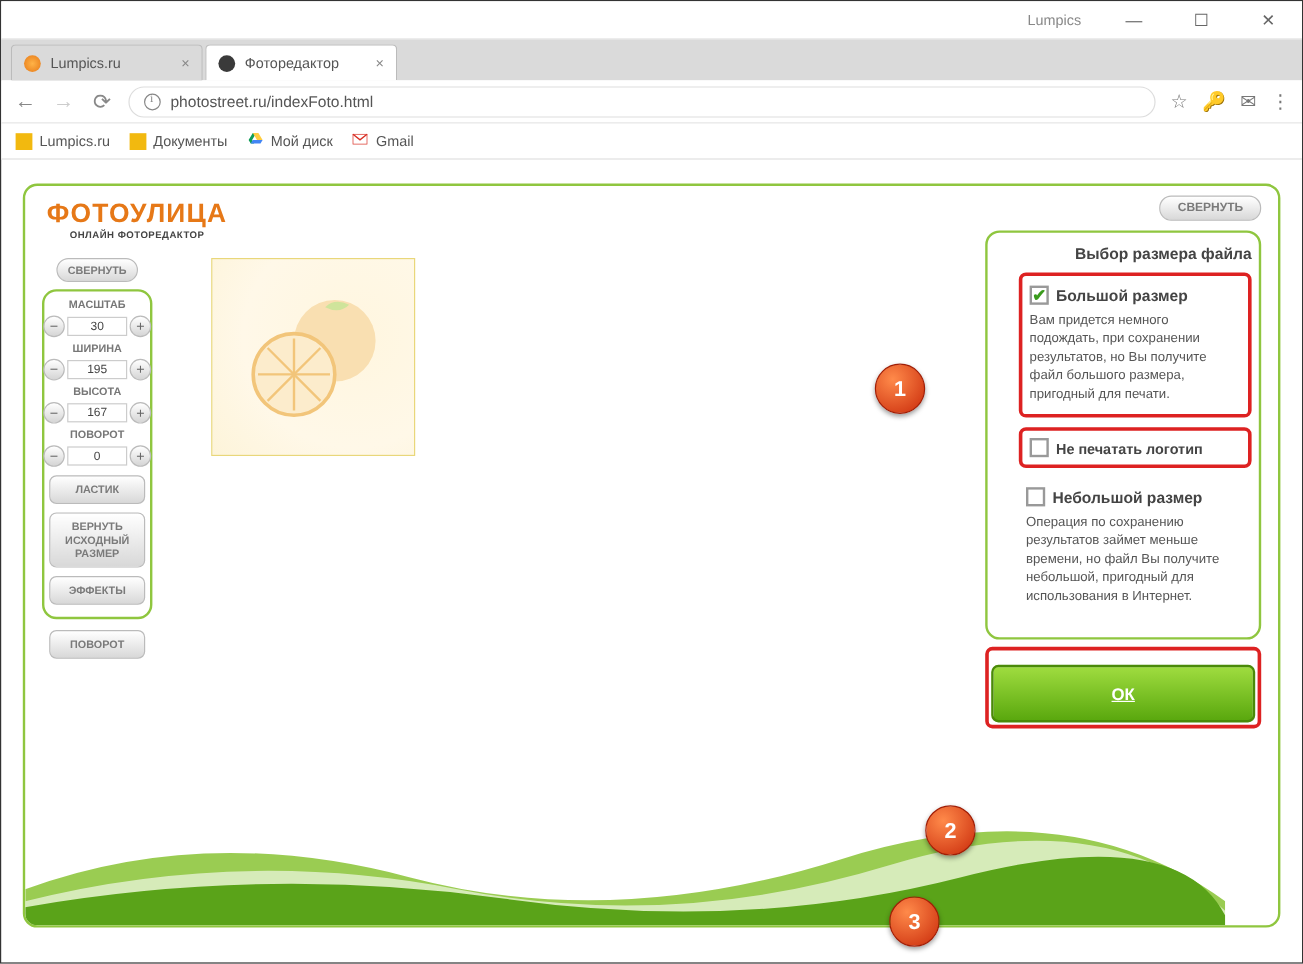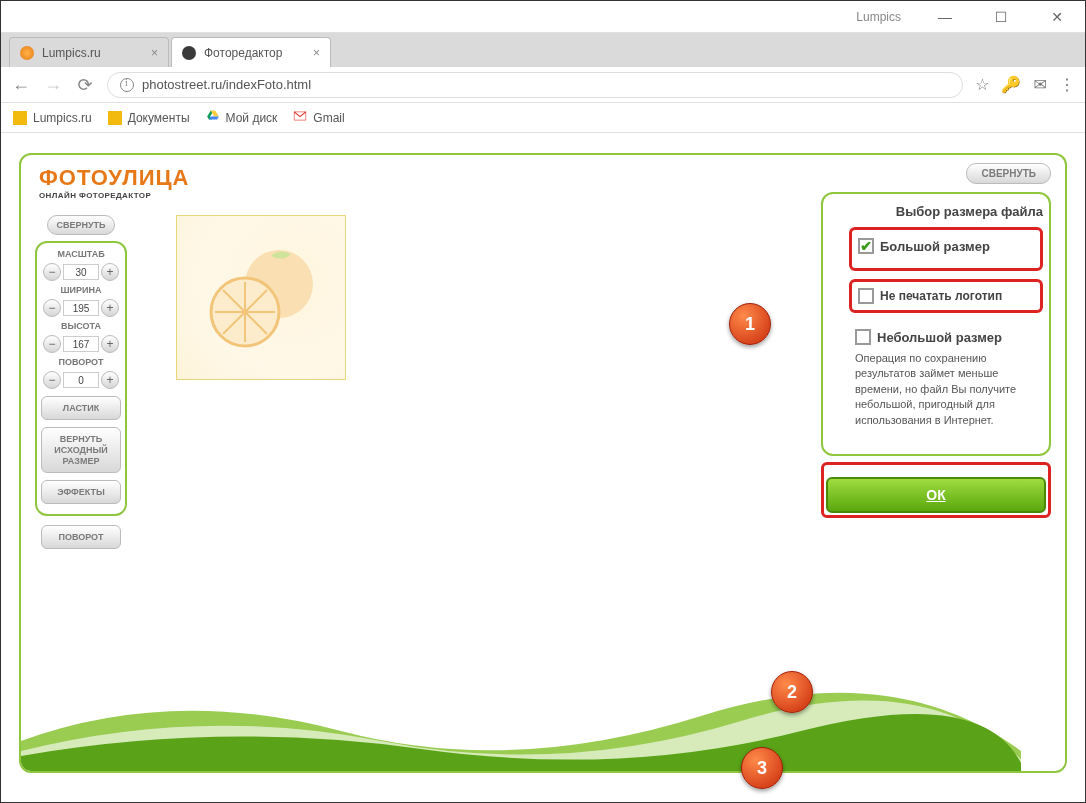--- a/index.html
+++ b/index.html
@@ -29,51 +29,51 @@
 .bm-bar { height: 30px; background: #fff; display: flex; align-items: center; padding: 0 12px; gap: 16px; border-bottom: 1px solid #e0e0e0; font-size: 12px; color: #555; }
 .bm-item { display: flex; align-items: center; gap: 6px; }
 .bm-square { width: 14px; height: 14px; display: inline-block; }
 
 
 .app-wrap { padding: 20px 18px 0; position: relative; height: 670px; overflow: hidden; }
 .app-frame { border: 2px solid #8fc63f; border-radius: 12px; height: 620px; position: relative; background: #fff; overflow: hidden; }
 
 .logo { position: absolute; top: 10px; left: 18px; }
 .logo-main { font-weight: 900; font-size: 22px; color: #e67817; letter-spacing: 1px; font-family: Impact, Arial Black, sans-serif; text-align: right; }
-.logo-sub { font-size: 8px; color: #444; font-weight: bold; letter-spacing: 0.4px; }
+.logo-sub { font-size: 8px; color: #444; font-weight: bold; letter-spacing: 0.4px; text-align: center; }
 
 
 .left-panel { position: absolute; left: 14px; top: 60px; width: 92px; display: flex; flex-direction: column; align-items: center; gap: 6px; }
 .mini-btn { background: linear-gradient(#fff,#d8d8d8); border: 1px solid #bbb; border-radius: 10px; font-size: 9px; color: #7a7a7a; font-weight: bold; padding: 4px 8px; }
 .panel-box { border: 2px solid #8fc63f; border-radius: 12px; width: 92px; padding: 6px 4px 10px; display: flex; flex-direction: column; align-items: center; gap: 4px; }
 .ctrl-label { font-size: 9px; font-weight: bold; color: #777; }
 .stepper { display: flex; align-items: center; gap: 2px; }
 .step-btn { width: 18px; height: 18px; border-radius: 50%; background: linear-gradient(#fff,#d5d5d5); border: 1px solid #bbb; display: flex; align-items: center; justify-content: center; font-size: 12px; color: #666; }
-.step-val { width: 36px; height: 16px; background: #fff; border: 1px solid #ccc; font-size: 10px; text-align: center; color: #444; }
+.step-val { width: 50px; height: 16px; background: #fff; border: 1px solid #ccc; font-size: 10px; text-align: center; color: #444; }
 .tool-btn { background: linear-gradient(#fff,#d8d8d8); border: 1px solid #bbb; border-radius: 6px; font-size: 9px; font-weight: bold; color: #7a7a7a; padding: 6px 4px; width: 80px; text-align: center; margin-top: 3px; }
 .tool-btn.tall { line-height: 1.2; }
 
 
 .canvas-area { position: absolute; left: 155px; top: 60px; right: 260px; bottom: 40px; background: #fff; }
 .canvas-img { position: absolute; left: 0; top: 0; width: 170px; height: 165px; border: 1px solid #e9d77a; background: radial-gradient(circle at 70% 40%, #fff6df 0%, #fff8e8 60%, #fdf4d9 100%); display: flex; align-items: center; justify-content: center; overflow: hidden; }
 
 
 .right-panel { position: absolute; right: 14px; top: 8px; width: 230px; }
 .svern-top { background: linear-gradient(#fff,#d8d8d8); border: 1px solid #bbb; border-radius: 10px; font-size: 10px; color: #7a7a7a; font-weight: bold; padding: 4px 14px; float: right; margin-bottom: 8px; }
 .right-box { clear: both; border: 2px solid #8fc63f; border-radius: 12px; padding: 10px 6px 10px 26px; }
 .right-title { font-size: 13px; color: #444; font-weight: bold; text-align: right; margin-bottom: 8px; }
 .opt-block { padding: 8px 6px; margin-bottom: 8px; border-radius: 6px; }
 .red-frame { border: 3px solid #d22; }
-.opt-head { display: flex; align-items: center; gap: 6px; margin-bottom: 6px; }
+.opt-head { display: flex; align-items: flex-end; gap: 6px; margin-bottom: 6px; }
 .chk { width: 16px; height: 16px; border: 2px solid #999; background: #fff; display: flex; align-items: center; justify-content: center; }
 .chk.on::after { content: "✔"; color: #3a9b1c; font-size: 14px; font-weight: bold; }
 .opt-title { font-size: 13px; font-weight: bold; color: #444; }
 .opt-desc { font-size: 11px; color: #555; line-height: 1.4; }
 
-.ok-btn { margin-top: 10px; width: 100%; height: 36px; background: linear-gradient(#9fdc3f,#5aa80e); border: 2px solid #4a8a08; border-radius: 6px; color: #fff; font-weight: bold; font-size: 14px; display: flex; align-items: center; justify-content: center; text-decoration: underline; }
+.ok-btn { margin-top: 10px; width: 100%; height: 48px; background: linear-gradient(#9fdc3f,#5aa80e); border: 2px solid #4a8a08; border-radius: 6px; color: #fff; font-weight: bold; font-size: 14px; display: flex; align-items: center; justify-content: center; text-decoration: underline; }
 .ok-wrap { border: 3px solid #d22; border-radius: 6px; padding: 2px; margin-top: 6px; }
 
 
 .badge { position: absolute; width: 42px; height: 42px; border-radius: 50%; background: radial-gradient(circle at 35% 30%, #ff8a4a, #c92a0a); color: #fff; font-weight: bold; font-size: 18px; display: flex; align-items: center; justify-content: center; box-shadow: 0 2px 4px rgba(0,0,0,.4); border: 1px solid #a01e06; }
 
 
 .wave { position: absolute; left: 0; right: 0; bottom: 0; height: 90px; pointer-events: none; }
 </style>
 </head>
 <body>
@@ -201,20 +201,21 @@
     <div class="right-panel">
       <div class="svern-top">СВЕРНУТЬ</div>
       <div class="right-box">
         <div class="right-title">Выбор размера файла</div>
 
         <div class="opt-block red-frame">
           <div class="opt-head">
             <span class="chk on"></span>
             <span class="opt-title">Большой размер</span>
           </div>
+          <div class="opt-desc">Вам придется немного подождать, при сохранении результатов, но Вы получите файл большого размера, пригодный для печати.</div>
         </div>
 
         <div class="opt-block red-frame" style="padding:6px">
           <div class="opt-head" style="margin:0">
             <span class="chk"></span>
             <span class="opt-title" style="font-size:12px">Не печатать логотип</span>
           </div>
         </div>
 
         <div class="opt-block">

